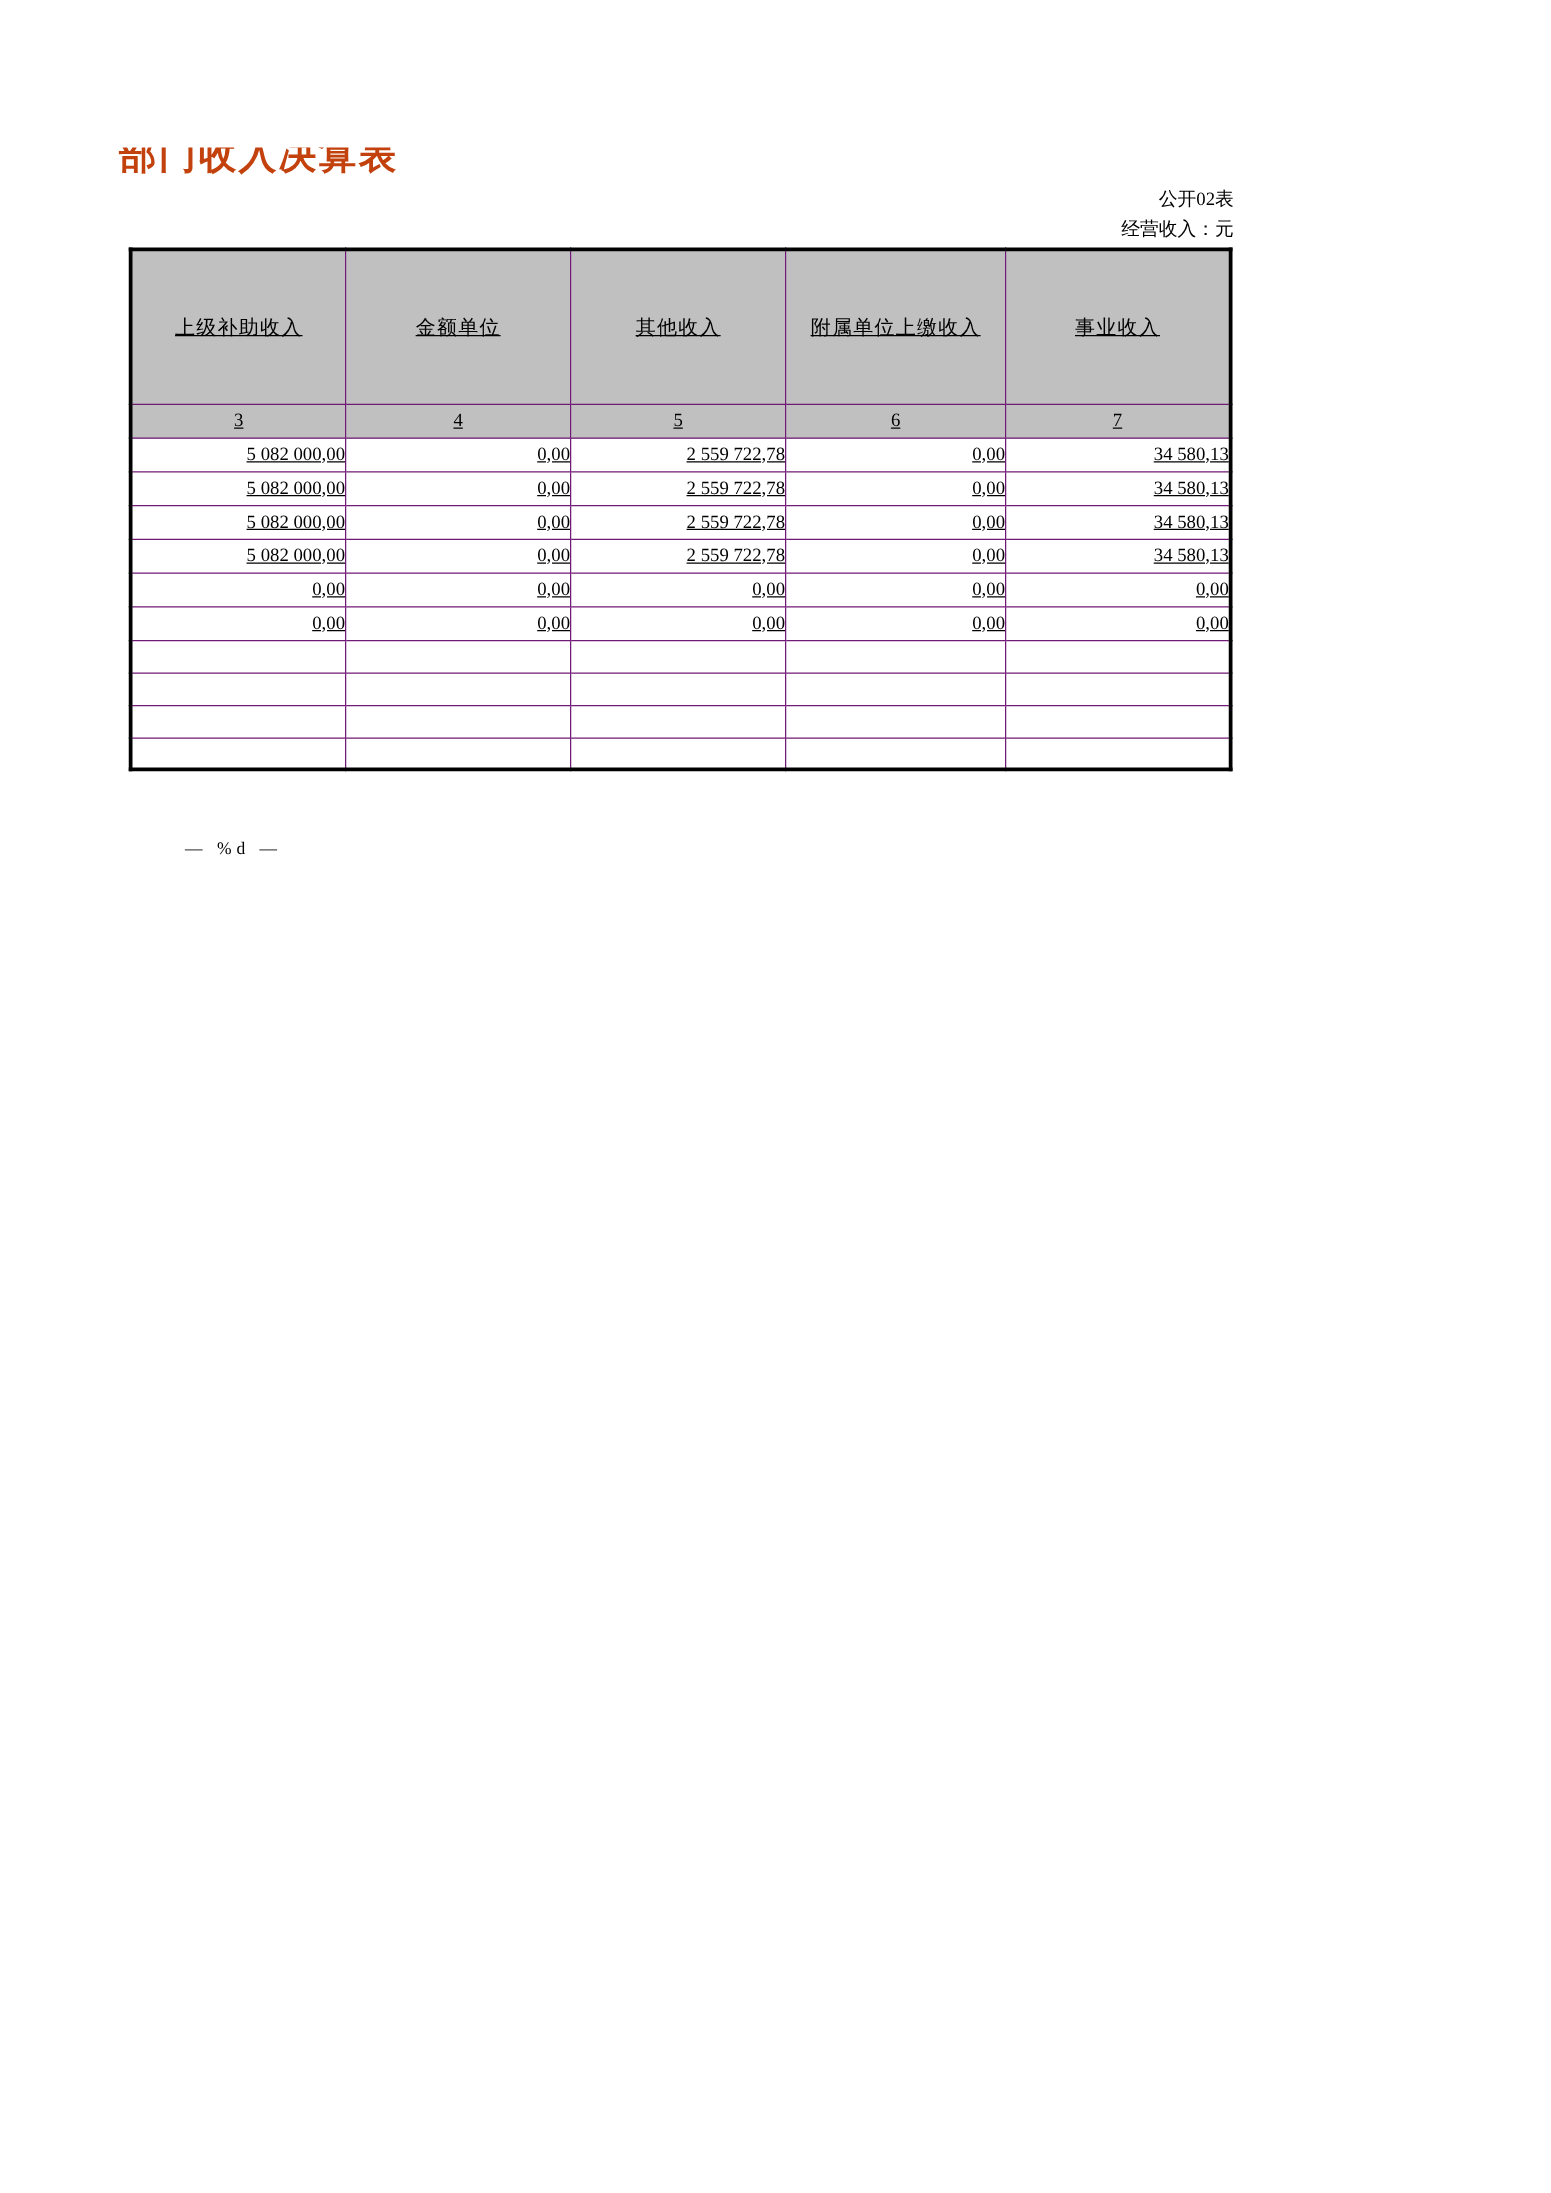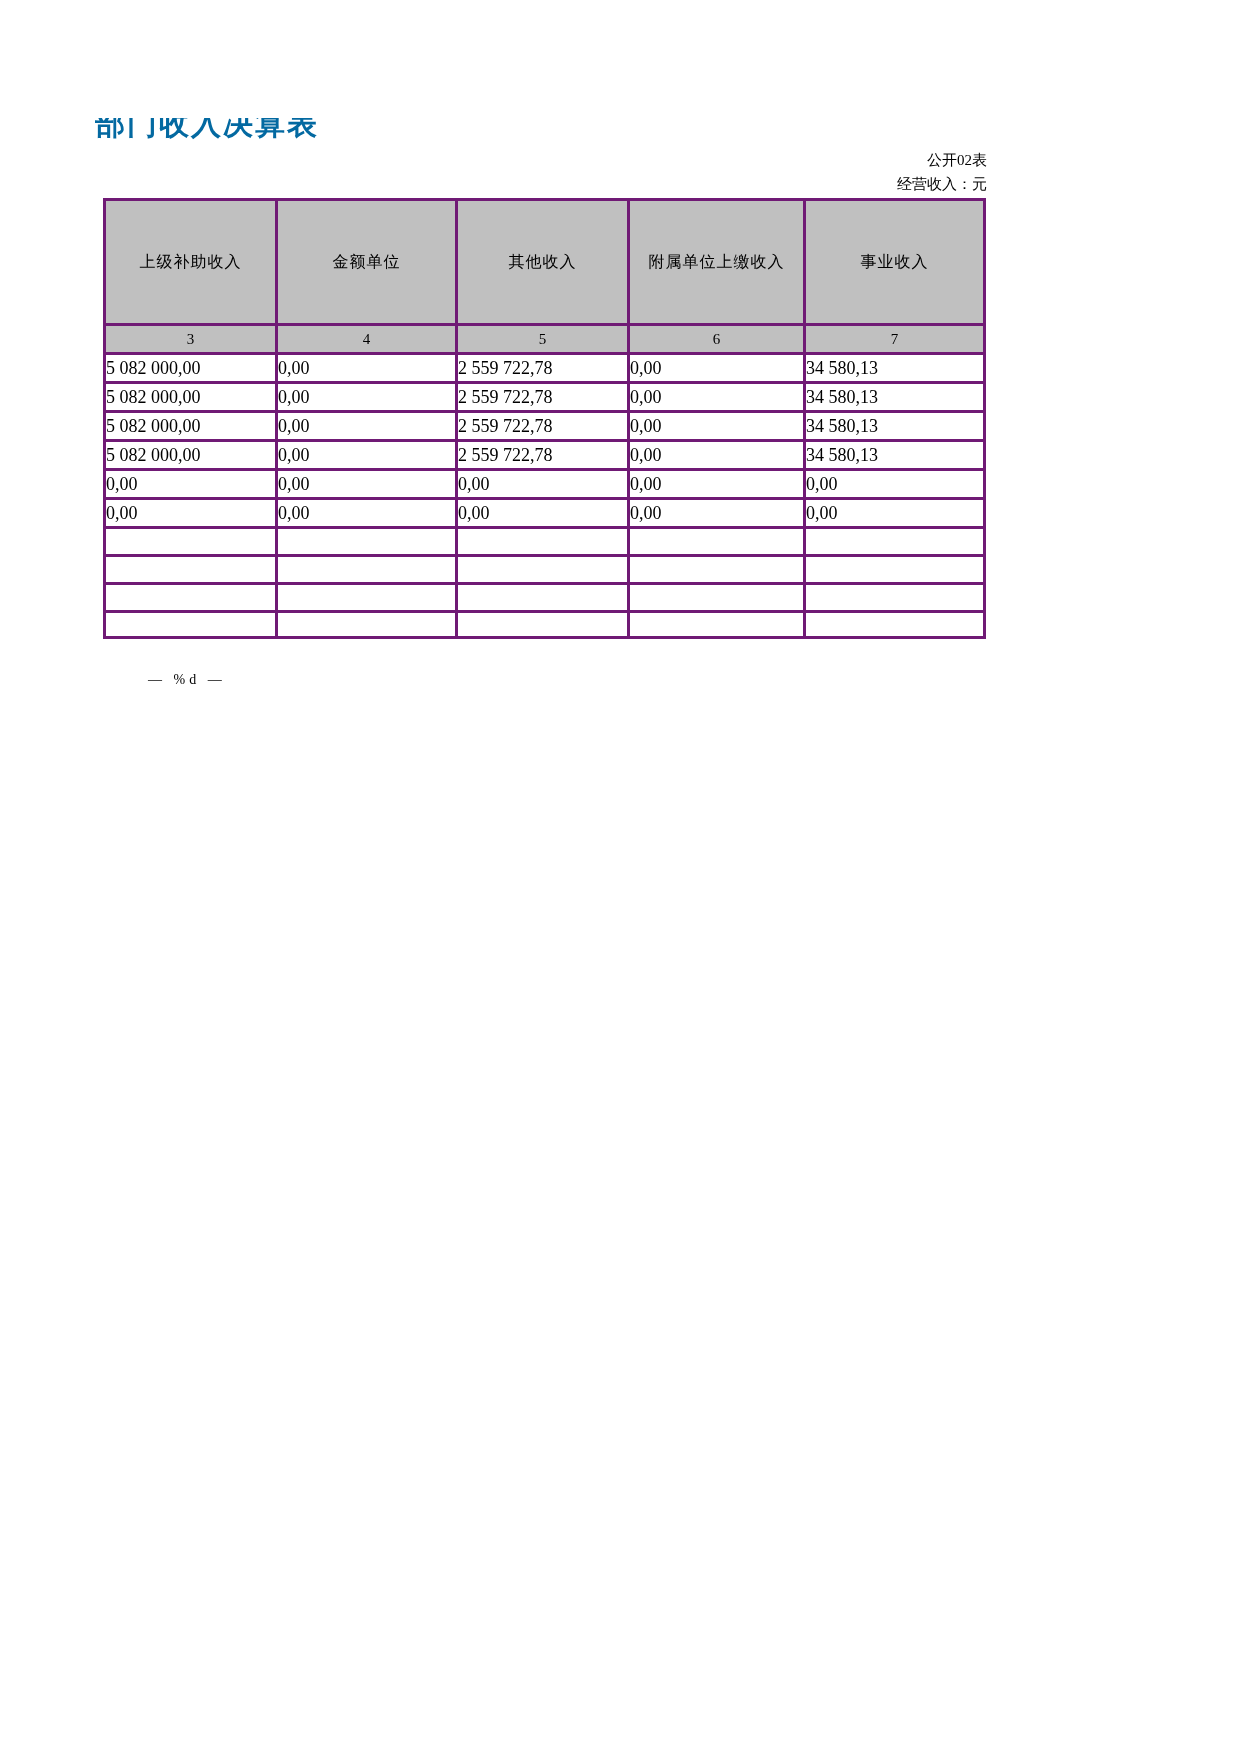--- a/index.html
+++ b/index.html
@@ -27,21 +27,21 @@
     left: 95px;
     top: 118px;
     width: 420px;
     height: 42px;
     overflow: hidden;
     font-family: "Liberation Serif", serif;
     font-size: 30px;
     font-weight: bold;
     letter-spacing: 2px;
     white-space: nowrap;
-    color: #0369a1;
+    color: #c2410c;
   }
   .doc-title span {
     position: relative;
     top: -14px;
     display: inline-block;
   }
 
   
   .meta {
     position: absolute;
@@ -61,41 +61,43 @@
     top: 198px;
     width: 880px;
   }
   table.sheet {
     border-collapse: collapse;
     table-layout: fixed;
     width: 880px;
     font-size: 15px;
   }
   table.sheet td {
-    border: 3px solid #701a75;
+    border: 1px solid #701a75;
     padding: 0;
     vertical-align: middle;
+    text-decoration: underline;
   }
   .head-row td {
     background: #c0c0c0;
     height: 122px;
     text-align: center;
     font-size: 16px;
     letter-spacing: 1px;
   }
   .numhead-row td {
     background: #c0c0c0;
     height: 26px;
     text-align: center;
     font-size: 15px;
   }
   .data-row td {
     height: 26px;
+    text-align: right;
     padding-right: 5px;
-    font-size: 18px;
+    font-size: 15px;
     white-space: nowrap;
   }
   .empty-row td {
     height: 25px;
   }
   .last-row td {
     height: 23px;
     border-top: 3px solid #000;
   }
   table.sheet {

